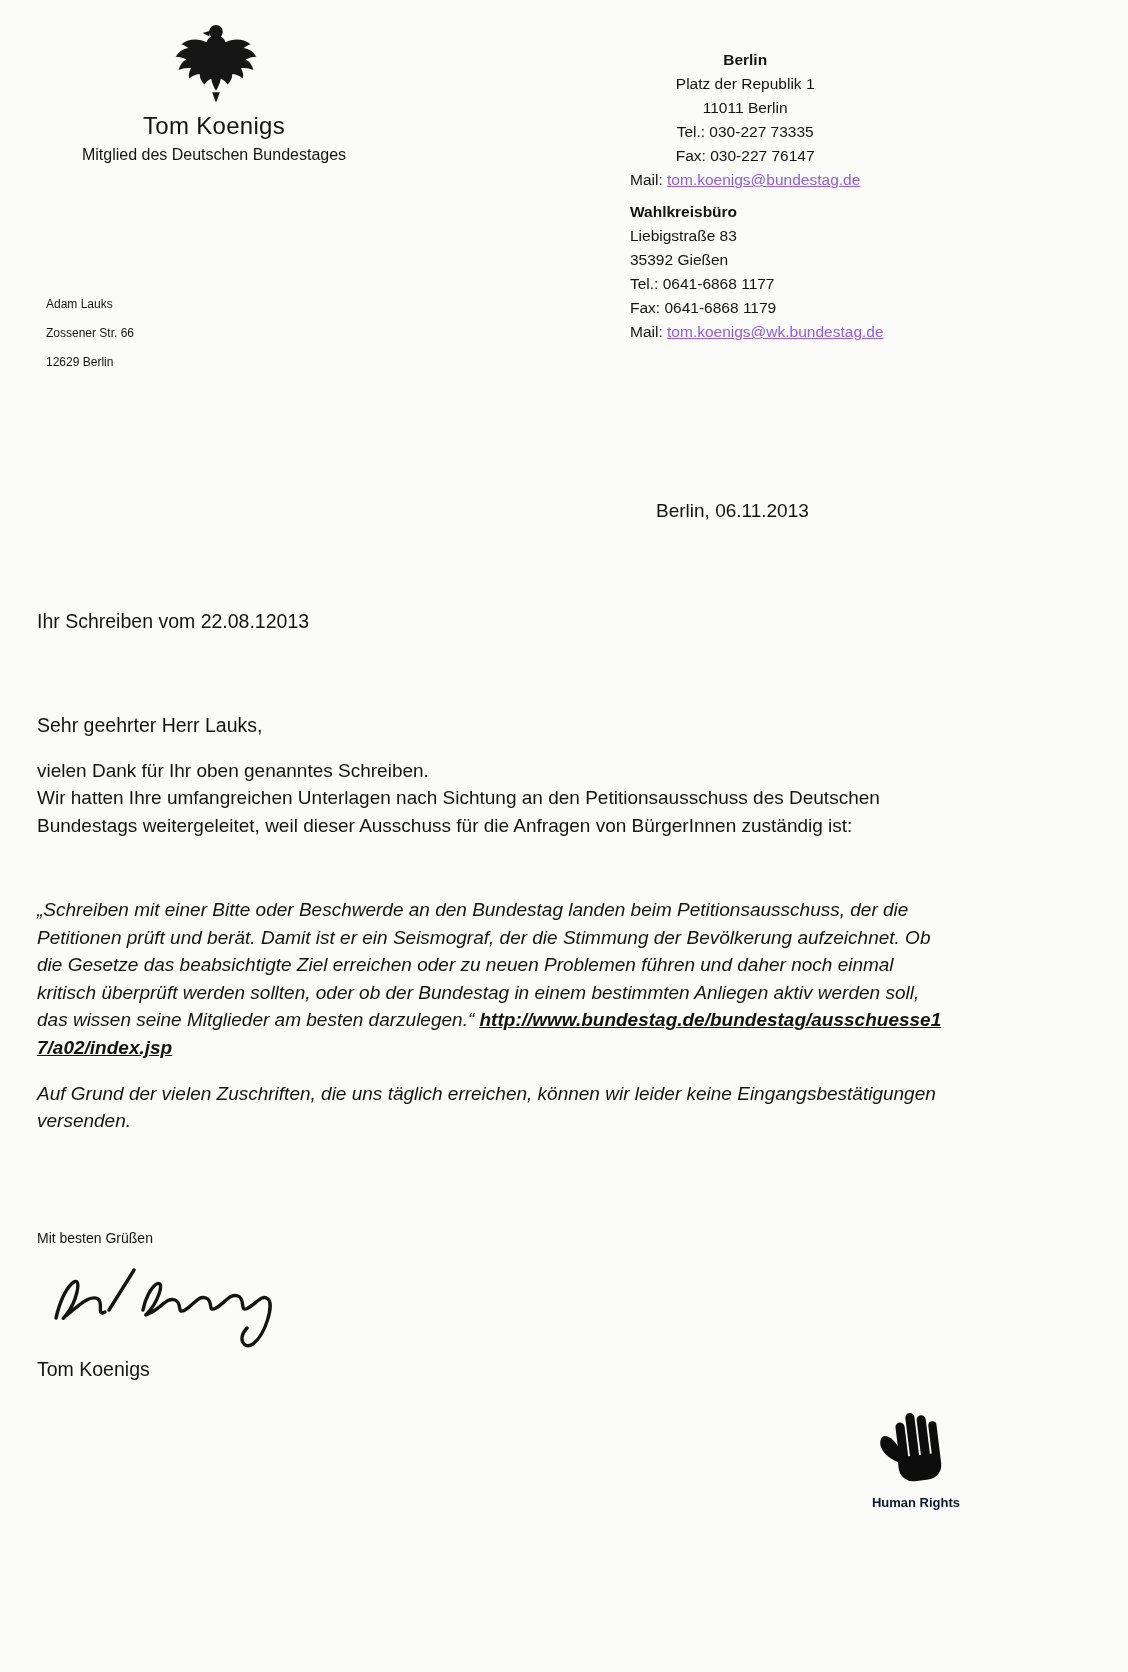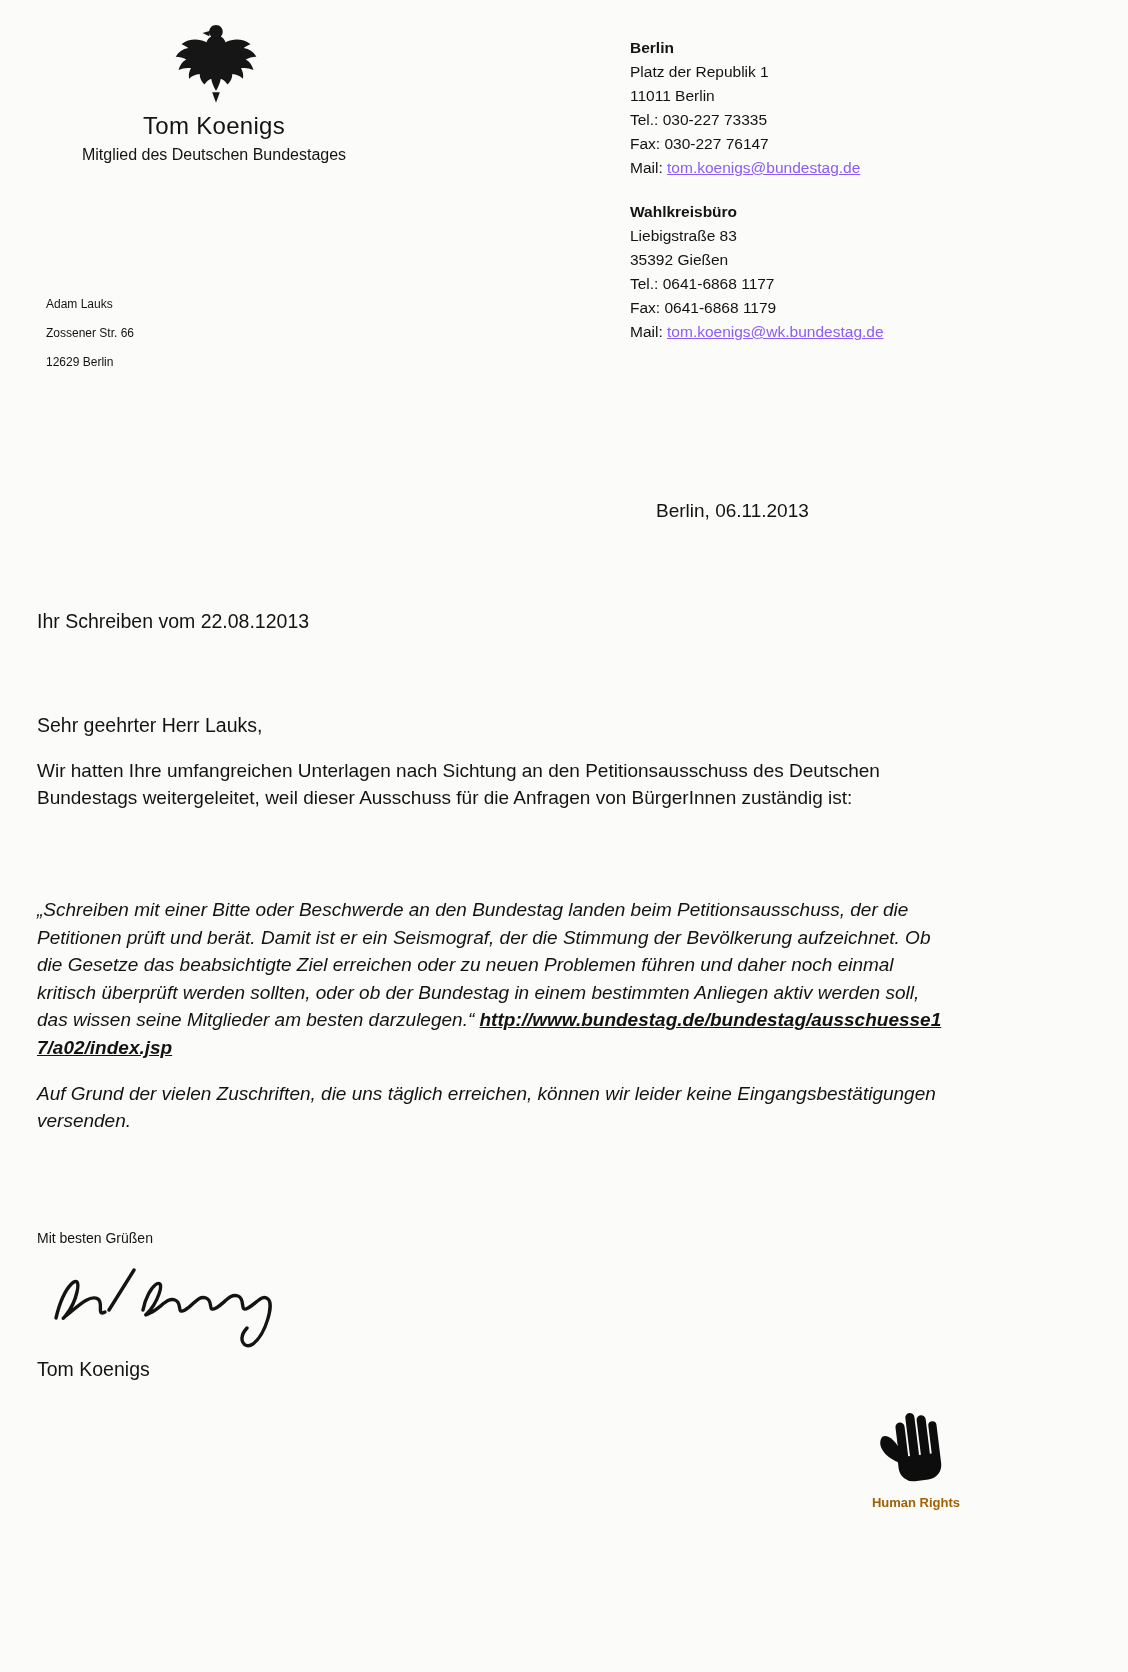--- a/index.html
+++ b/index.html
@@ -20,21 +20,21 @@
     position: absolute; left: 64px; top: 112px; width: 300px;
     text-align: center; font-size: 24px; letter-spacing: 0.3px;
   }
   .sender-role {
     position: absolute; left: 44px; top: 146px; width: 340px;
     text-align: center; font-size: 16px;
   }
 
   
   .office { position: absolute; left: 630px; font-size: 15.5px; line-height: 24px; }
-  .office-berlin { top: 36px; }
+  .office-berlin { top: 48px; text-align: center; }
   .office-district { top: 200px; }
   .office .office-title { font-weight: bold; }
   a.mail-link { color: #8b5cf6; text-decoration: underline; cursor: pointer; }
 
   
   .recipient { position: absolute; left: 46px; top: 290px; font-size: 12px; line-height: 29px; }
 
   .dateline { position: absolute; left: 656px; top: 500px; font-size: 19px; }
   .reference { position: absolute; left: 37px; top: 610px; font-size: 19.5px; }
   .salutation { position: absolute; left: 37px; top: 714px; font-size: 19.5px; }
@@ -51,21 +51,21 @@
   }
   .p3 { top: 1080px; font-style: italic; }
   .p4 { top: 1156px; }
   .closing { position: absolute; left: 37px; top: 1230px; font-size: 14px; }
 
   .signature { position: absolute; left: 46px; top: 1254px; width: 260px; height: 100px; }
   .signer { position: absolute; left: 37px; top: 1358px; font-size: 19.5px; }
 
   .hr-logo-wrap { position: absolute; left: 858px; top: 1402px; width: 116px; text-align: center; }
   .hr-logo { width: 82px; height: 92px; margin: 0 auto; }
-  .hr-label { font-size: 13px; font-weight: bold; margin-top: 1px; color: #a16207; }
+  .hr-label { font-size: 13px; font-weight: bold; margin-top: 1px; color: #0f172a; }
 </style>
 </head>
 <body>
 
 <div class="page">
 
   <div class="eagle">
     <svg viewBox="0 0 100 95" width="96" height="94" aria-hidden="true">
       <g fill="#161616">
         <path d="M50 10 c-4 0 -7 3 -7 7 0 2 .8 3.8 2 5 -2.2 1.2 -4 3.2 -5 6 -8 -4 -18 -4 -26 2 2.8 1 5.2 2.2 7.2 4 -6 1 -10.4 4 -13.2 9 4 0 7.8 1 11 3 -4 2.2 -6.8 6 -8 11 4 -2 8.8 -2.8 13 -2 -2 3.2 -2.8 7 -2 11 3 -3 6.8 -4.8 11 -5 0 4.2 1.8 8.2 5 11 1.8 -2.8 4 -4.8 7 -6 1 5 2.8 9.2 5 12.4 2.2 -3.2 4 -7.4 5 -12.4 3 1.2 5.2 3.2 7 6 3.2 -2.8 5 -6.8 5 -11 4.2 .2 8 2 11 5 .8 -4 0 -7.8 -2 -11 4.2 -.8 9 0 13 2 -1.2 -5 -4 -8.8 -8 -11 3.2 -2 7 -3 11 -3 -2.8 -5 -7.2 -8 -13.2 -9 2 -1.8 4.4 -3 7.2 -4 -8 -6 -18 -6 -26 -2 -1 -2.8 -2.8 -4.8 -5 -6 1.2 -1.2 2 -3 2 -5 0 -4 -3 -7 -7 -7 z"></path>
@@ -102,20 +102,21 @@
     <div>12629 Berlin</div>
   </div>
 
   <div class="dateline">Berlin, 06.11.2013</div>
 
   <div class="reference">Ihr Schreiben vom 22.08.12013</div>
 
   <div class="salutation">Sehr geehrter Herr Lauks,</div>
 
   <div class="para body-block">
+    <div>vielen Dank für Ihr oben genanntes Schreiben.</div>
     <div>Wir hatten Ihre umfangreichen Unterlagen nach Sichtung an den Petitionsausschuss des Deutschen Bundestags weitergeleitet, weil dieser Ausschuss für die Anfragen von BürgerInnen zuständig ist:</div>
   </div>
 
   <div class="para quote-block">
     <span>„Schreiben mit einer Bitte oder Beschwerde an den Bundestag landen beim Petitionsausschuss, der die Petitionen prüft und berät. Damit ist er ein Seismograf, der die Stimmung der Bevölkerung aufzeichnet. Ob die Gesetze das beabsichtigte Ziel erreichen oder zu neuen Problemen führen und daher noch einmal kritisch überprüft werden sollten, oder ob der Bundestag in einem bestimmten Anliegen aktiv werden soll, das wissen seine Mitglieder am besten darzulegen.“ </span><a class="url-link">http://www.bundestag.de/bundestag/ausschuesse17/a02/index.jsp</a>
   </div>
 
   <div class="para p3">Auf Grund der vielen Zuschriften, die uns täglich erreichen, können wir leider keine Eingangsbestätigungen versenden.</div>
 
 

